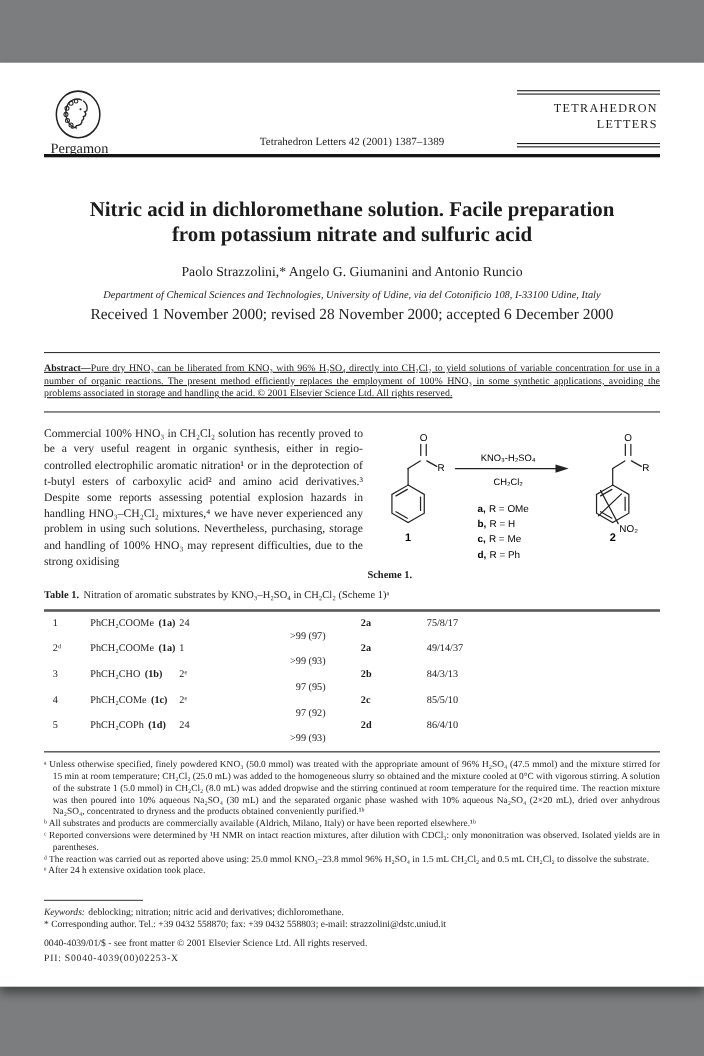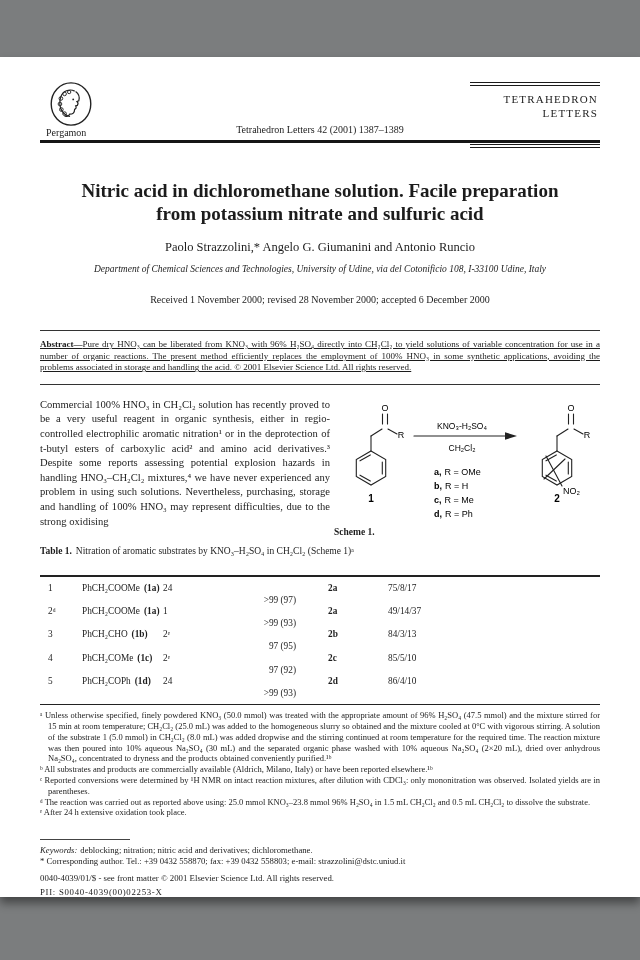--- a/index.html
+++ b/index.html
@@ -15,35 +15,35 @@
   .page{
     position:absolute;left:0;top:57px;width:640px;height:840px;
     background:var(--page-bg);box-shadow:0 6px 9px rgba(0,0,0,.45);
     overflow:hidden;
   }
   .content{padding:0 40px;position:relative;}
 
   
   .header{position:relative;height:86px;border-bottom:3px solid #151515;}
   .logo{position:absolute;left:8px;top:23px;}
-  .publisher{position:absolute;left:6px;top:70px;font-size:10px;}
+  .publisher{position:absolute;left:6px;top:70px;font-size:13px;}
   .citation{position:absolute;left:0;right:0;top:67px;text-align:center;font-size:10px;}
   .journal-box{
     position:absolute;right:0;top:25px;width:130px;text-align:right;
     border-top:4px double #1a1a1a;border-bottom:4px double #1a1a1a;
-    padding:7px 2px 24px 0;
+    padding:7px 2px 10px 0;
   }
   .journal-box .jl{font-size:11px;letter-spacing:1.2px;line-height:13.5px;font-weight:500;}
 
   
   .title-block{text-align:center;margin-top:36px;}
   .title{font-size:19px;font-weight:bold;line-height:23px;}
   .authors{margin-top:15px;font-size:12.5px;}
   .affiliation{margin-top:9px;font-size:9.5px;font-style:italic;}
-  .history{margin-top:20px;font-size:10px;}
+  .history{margin-top:5px;font-size:14px;}
 
   
   .abstract{
     margin-top:25px;border-top:1px solid var(--rule);border-bottom:1px solid var(--rule);
     padding:8px 0 10px;font-size:9px;line-height:11.6px;text-align:justify;text-decoration:underline;
   }
   .abstract .b{font-weight:bold;}
 
   
   .cols{display:flex;gap:4px;margin-top:13px;}
@@ -52,21 +52,21 @@
   .scheme-caption{font-size:9.5px;font-weight:bold;margin-top:0px;}
   svg text{font-family:"Liberation Sans","DejaVu Sans",sans-serif;}
   .s-atom{font-size:9px;}
   .s-rg{font-size:8.5px;}
   .s-var{font-size:9px;}
   .s-num{font-size:10px;font-weight:bold;}
   .s-b{font-weight:bold;}
 
   
   .table-sec{margin-top:9px;}
-  .table-caption{font-size:9.5px;margin-bottom:19px;}
+  .table-caption{font-size:9.5px;margin-bottom:7px;}
   .table-caption .b{font-weight:bold;}
   .rule{border-bottom:1px solid #222;}
   .trow{display:grid;grid-template-columns:34px 81px 87px 78px 60px 1fr;padding-left:8px;font-size:9.3px;}
   .thead{padding-top:7px;padding-bottom:11px;}
   .tbody{padding-top:6px;padding-bottom:5px;}
   .tbody .trow{line-height:11.3px;}
   .conv{display:inline-block;width:46px;text-align:right;margin-top:12px;}
   .prod{font-weight:bold;}
   .sub-label{font-weight:bold;margin-left:4px;}
 

